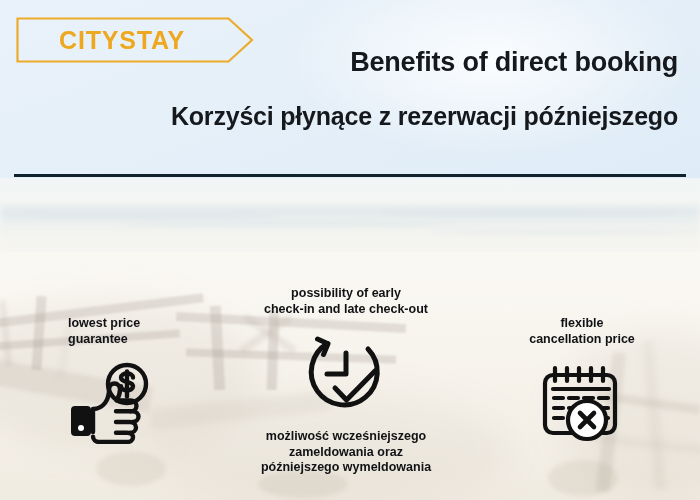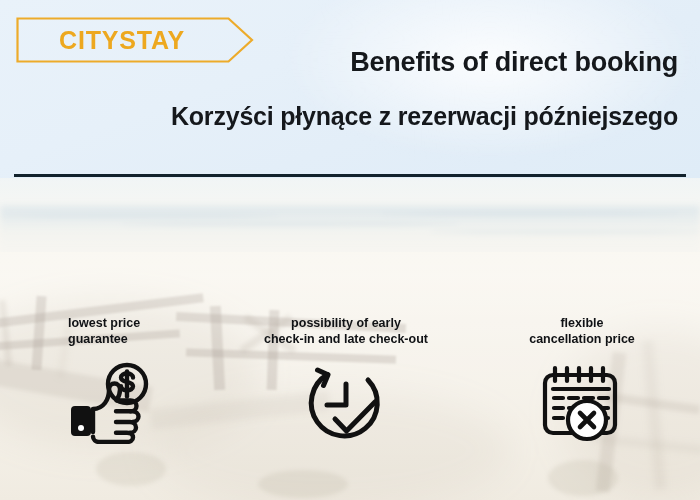--- a/index.html
+++ b/index.html
@@ -316,20 +316,23 @@
       <div class="icon-wrap">
         <svg width="82" height="82" viewBox="0 0 82 82">
           <g fill="none" stroke="#111111" stroke-width="5" stroke-linecap="round" stroke-linejoin="round">
             <path d="M22.5 12.5 A33 33 0 1 0 63 18"></path>
             <path d="M12.5 8 L23 12.8 L18.5 23.5"></path>
             <path d="M41 22 V43 H22"></path>
             <path d="M30 57 L41.5 69 L70 40"></path>
           </g>
         </svg>
       </div>
+      <div class="cap cap-bottom">możliwość wcześniejszego
+zameldowania oraz
+późniejszego wymeldowania</div>
     </div>
 
     <div class="col col-3">
       <div class="cap cap-top">flexible
 cancellation price</div>
       <div class="icon-wrap">
         <svg width="86" height="80" viewBox="0 0 86 80">
           <g fill="none" stroke="#111111" stroke-width="4.2" stroke-linecap="round" stroke-linejoin="round">
             <rect x="6" y="12" width="70" height="58" rx="8"></rect>
             <path d="M16 5 V18 M28 5 V18 M40 5 V18 M52 5 V18 M64 5 V18"></path>

